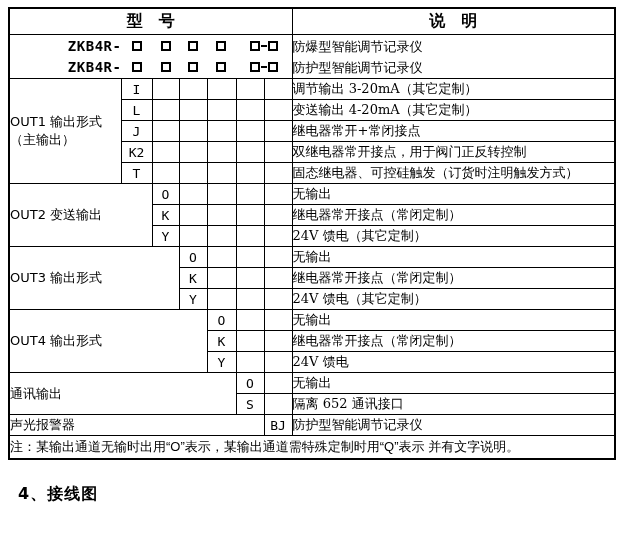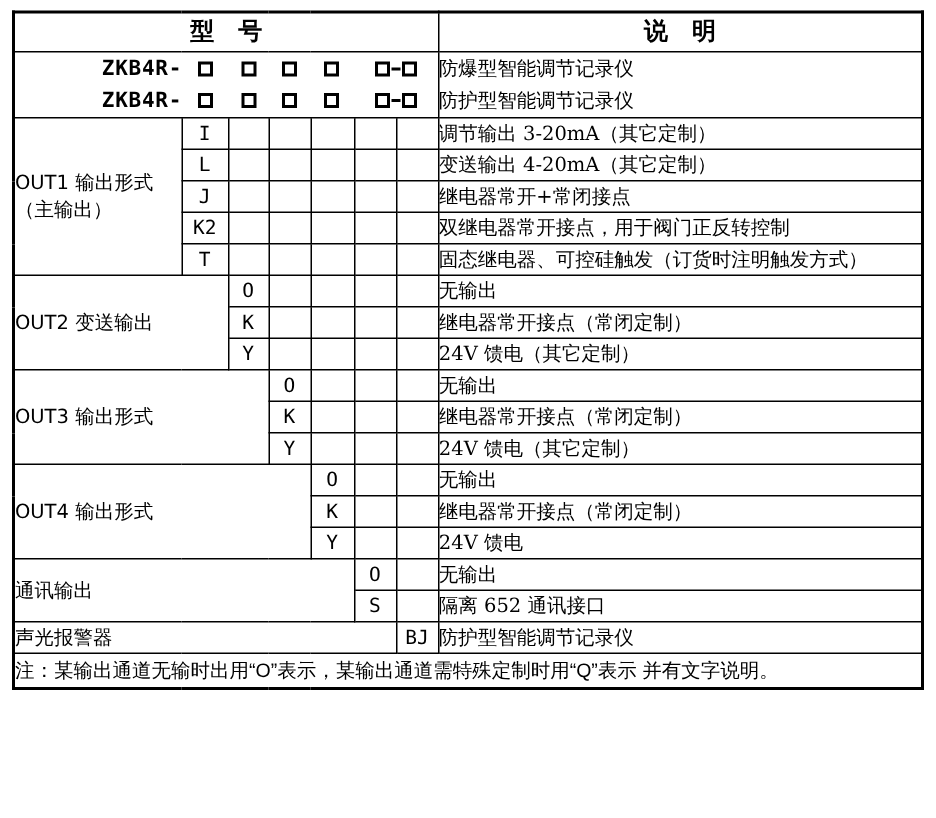--- a/index.html
+++ b/index.html
@@ -304,14 +304,15 @@
       <td class="code">BJ</td>
       <td class="desc">防护型智能调节记录仪</td>
     </tr>
 
     <tr>
       <td class="note" colspan="8">注：某输出通道无输时出用“O”表示，某输出通道需特殊定制时用“Q”表示 并有文字说明。</td>
     </tr>
   </tbody>
     </table>
 
+  <div class="sec-title bottom">4、接线图</div>
 
 </div>
 
 </body></html>

